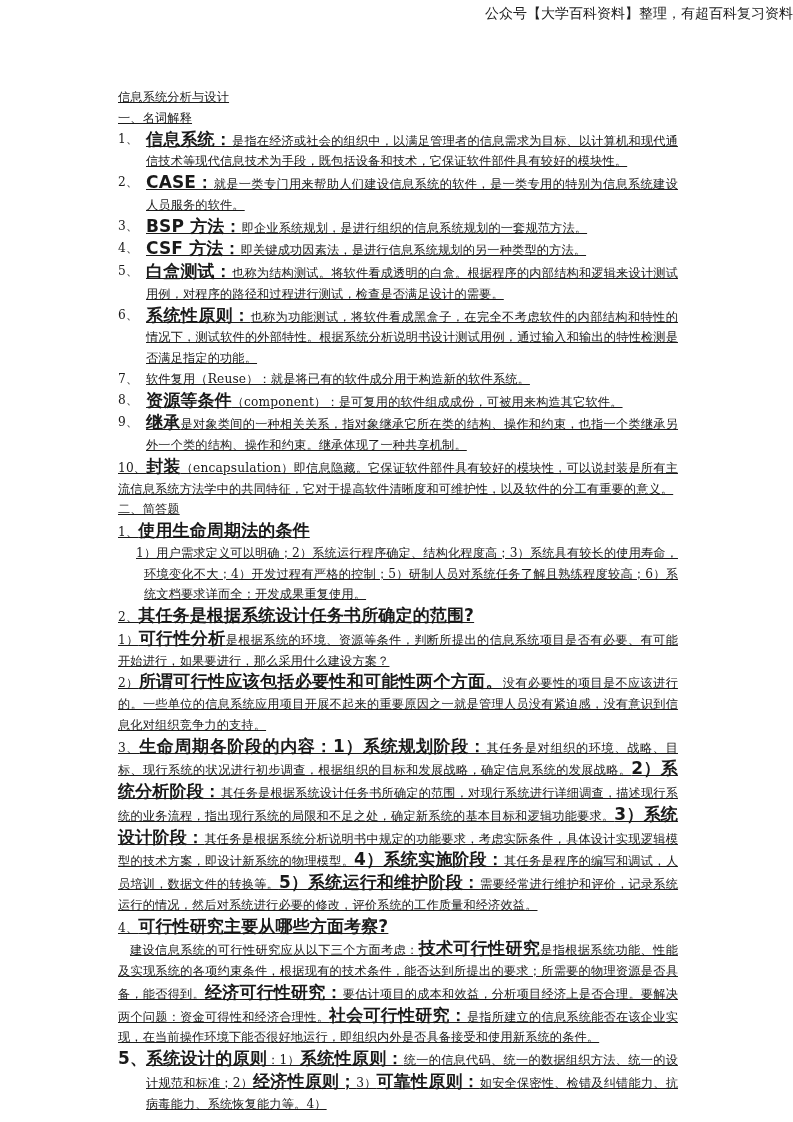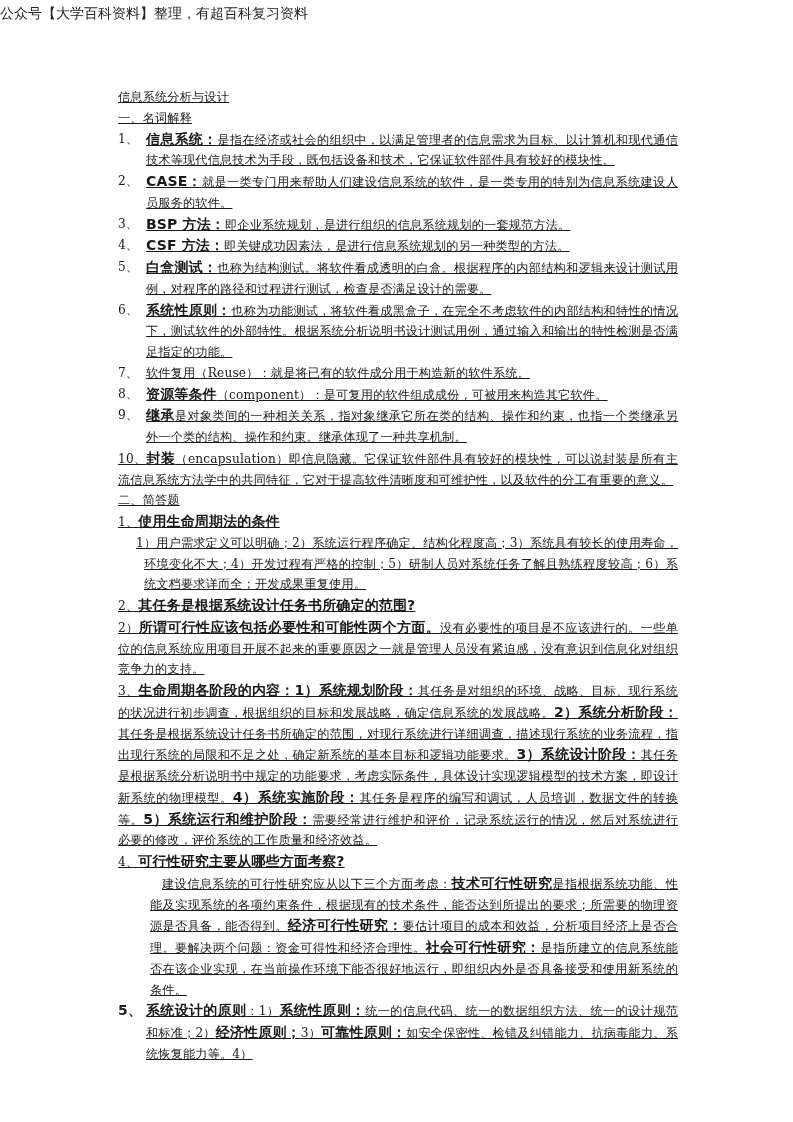--- a/index.html
+++ b/index.html
@@ -3,34 +3,34 @@
   <meta charset="utf-8">
   <style>
     html, body { margin: 0; padding: 0; background: #ffffff; }
     body {
       width: 793px; height: 1122px; position: relative; overflow: hidden;
       font-family: "DejaVu Serif", "Liberation Serif", serif;
       color: #1a1a1a;
     }
     .header {
       position: absolute; top: 4px; left: 0; width: 793px;
-      text-align: left; font-size: 14px; line-height: 18px; color: #222;
+      text-align: right; font-size: 14px; line-height: 18px; color: #222;
     }
     .content {
       position: absolute; top: 87px; left: 118px; width: 560px;
       font-size: 12.2px; line-height: 20.75px; letter-spacing: 0.15px; text-decoration: underline;
     }
     .line { display: block; white-space: nowrap; }
     .item { display: block; position: relative; padding-left: 28px; }
     .item .num { position: absolute; left: 0; top: 0; }
     .item .para { display: block; text-align: justify; text-align-last: left; }
     .para { display: block; text-align: justify; }
-    b { font-family: "DejaVu Sans", "Liberation Sans", sans-serif; font-weight: bold; font-size: 14px; }
+    b { font-family: "DejaVu Sans", "Liberation Sans", sans-serif; font-weight: bold; font-size: 17px; }
     .hang { display: block; padding-left: 14px; text-indent: -9px; text-align: justify; margin-left: 12px; }
-    .first-indent { text-indent: 12px; margin-left: 32px; }
+    .first-indent { text-indent: 12px; }
   </style>
 </head>
 <body>
 
 <div class="header">公众号【大学百科资料】整理，有超百科复习资料</div>
 
 <div class="content">
 
   <span class="line">信息系统分析与设计</span>
   <span class="line">一、名词解释</span>
@@ -81,20 +81,21 @@
   </div>
 
   <div class="para"><span>10、</span><b>封装</b><span>（encapsulation）即信息隐藏。它保证软件部件具有较好的模块性，可以说封装是所有主流信息系统方法学中的共同特征，它对于提高软件清晰度和可维护性，以及软件的分工有重要的意义。</span></div>
 
   <span class="line">二、简答题</span>
 
   <div class="line"><span>1、</span><b>使用生命周期法的条件</b></div>
   <div class="hang" style="padding-left:14px;text-indent:-8px;">1）用户需求定义可以明确；2）系统运行程序确定、结构化程度高；3）系统具有较长的使用寿命，环境变化不大；4）开发过程有严格的控制；5）研制人员对系统任务了解且熟练程度较高；6）系统文档要求详而全；开发成果重复使用。</div>
 
   <div class="line"><span>2、</span><b>其任务是根据系统设计任务书所确定的范围?</b></div>
+  <div class="para"><span>1）</span><b>可行性分析</b><span>是根据系统的环境、资源等条件，判断所提出的信息系统项目是否有必要、有可能开始进行，如果要进行，那么采用什么建设方案？</span></div>
   <div class="para"><span>2）</span><b>所谓可行性应该包括必要性和可能性两个方面。</b><span>没有必要性的项目是不应该进行的。一些单位的信息系统应用项目开展不起来的重要原因之一就是管理人员没有紧迫感，没有意识到信息化对组织竞争力的支持。</span></div>
 
   <div class="para"><span>3、</span><b>生命周期各阶段的内容：</b><b>1）系统规划阶段：</b><span>其任务是对组织的环境、战略、目标、现行系统的状况进行初步调查，根据组织的目标和发展战略，确定信息系统的发展战略。</span><b>2）系统分析阶段：</b><span>其任务是根据系统设计任务书所确定的范围，对现行系统进行详细调查，描述现行系统的业务流程，指出现行系统的局限和不足之处，确定新系统的基本目标和逻辑功能要求。</span><b>3）系统设计阶段：</b><span>其任务是根据系统分析说明书中规定的功能要求，考虑实际条件，具体设计实现逻辑模型的技术方案，即设计新系统的物理模型。</span><b>4）系统实施阶段：</b><span>其任务是程序的编写和调试，人员培训，数据文件的转换等。</span><b>5）系统运行和维护阶段：</b><span>需要经常进行维护和评价，记录系统运行的情况，然后对系统进行必要的修改，评价系统的工作质量和经济效益。</span></div>
 
   <div class="line"><span>4、</span><b>可行性研究主要从哪些方面考察?</b></div>
   <div class="para first-indent"><span>建设信息系统的可行性研究应从以下三个方面考虑：</span><b>技术可行性研究</b><span>是指根据系统功能、性能及实现系统的各项约束条件，根据现有的技术条件，能否达到所提出的要求；所需要的物理资源是否具备，能否得到。</span><b>经济可行性研究：</b><span>要估计项目的成本和效益，分析项目经济上是否合理。要解决两个问题：资金可得性和经济合理性。</span><b>社会可行性研究：</b><span>是指所建立的信息系统能否在该企业实现，在当前操作环境下能否很好地运行，即组织内外是否具备接受和使用新系统的条件。</span></div>
 
   <div class="item">
     <b class="num">5、</b>
     <span class="para"><b>系统设计的原则</b><span>：1）</span><b>系统性原则：</b><span>统一的信息代码、统一的数据组织方法、统一的设计规范和标准；2）</span><b>经济性原则；</b><span>3）</span><b>可靠性原则：</b><span>如安全保密性、检错及纠错能力、抗病毒能力、系统恢复能力等。4）</span></span>

